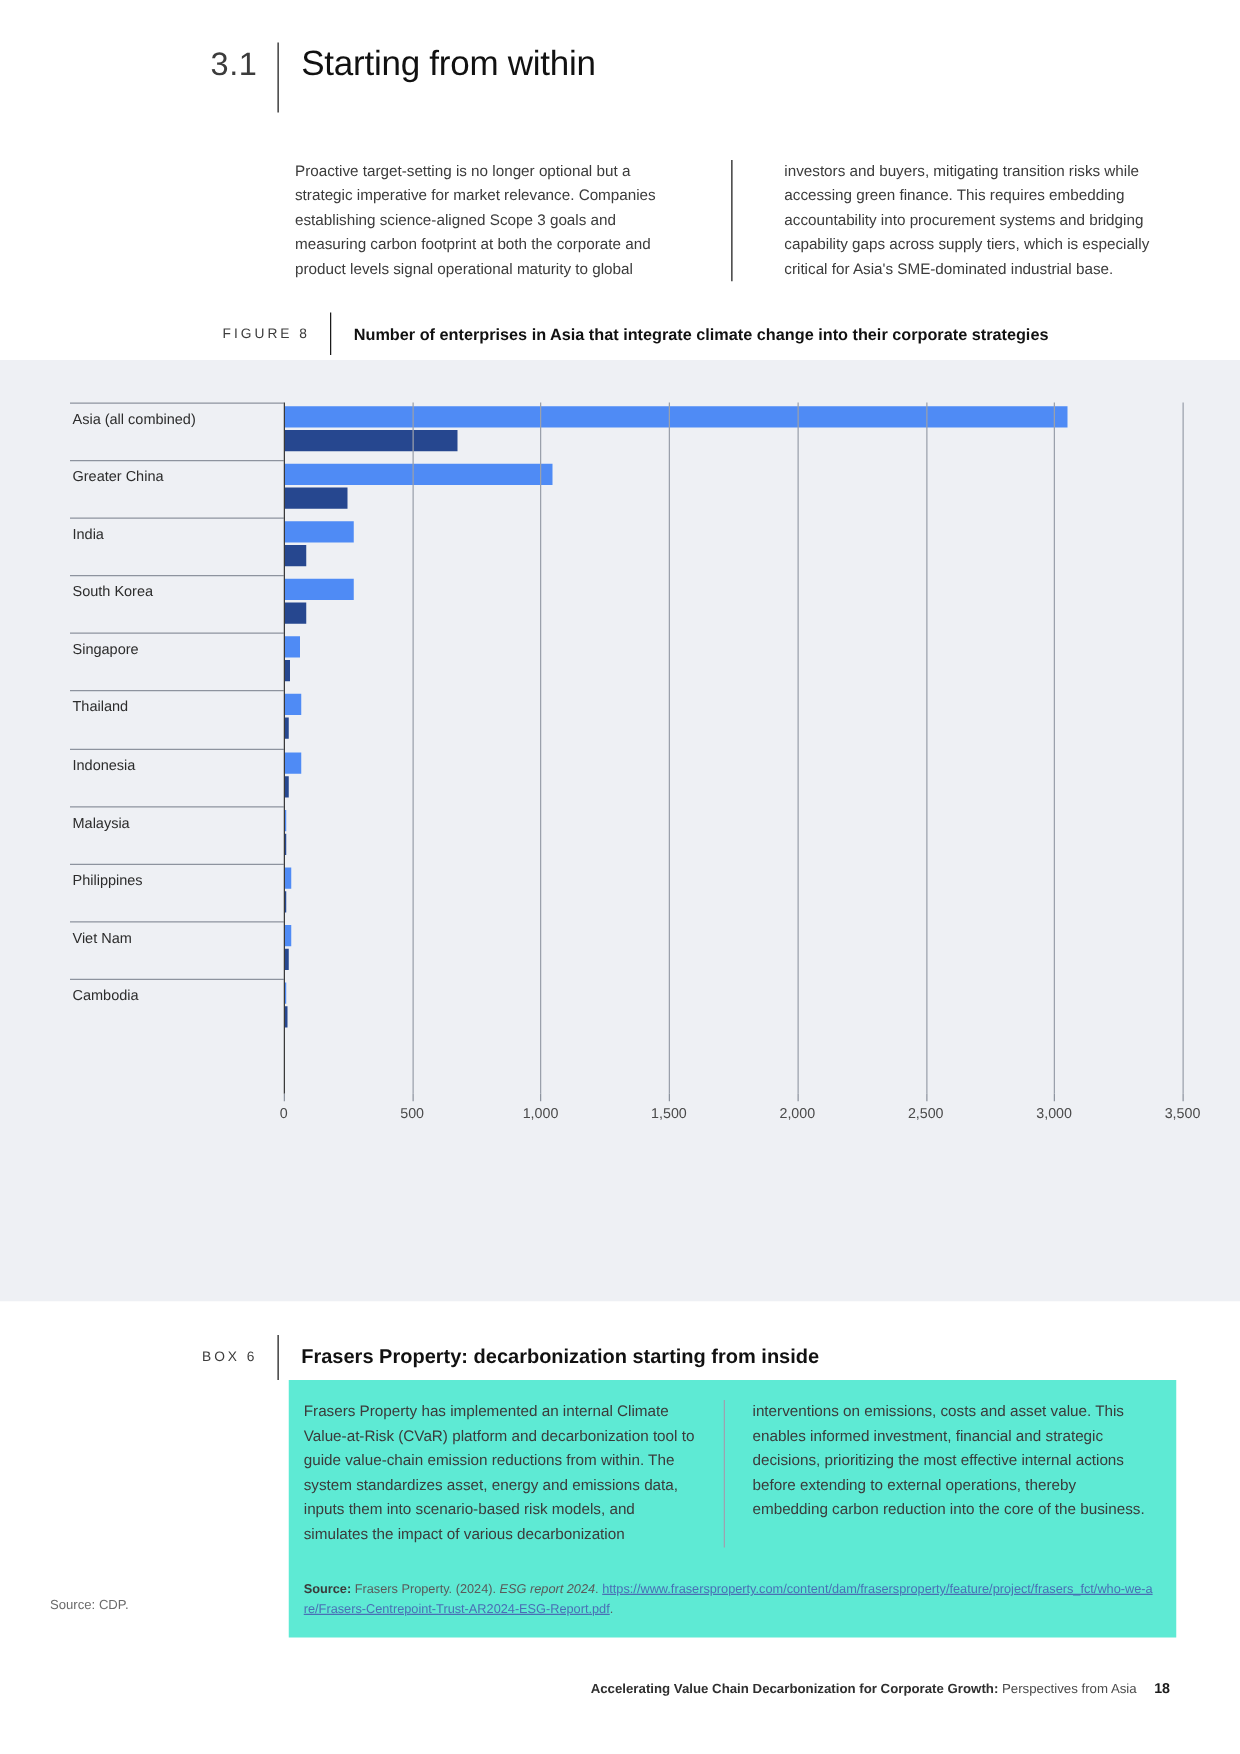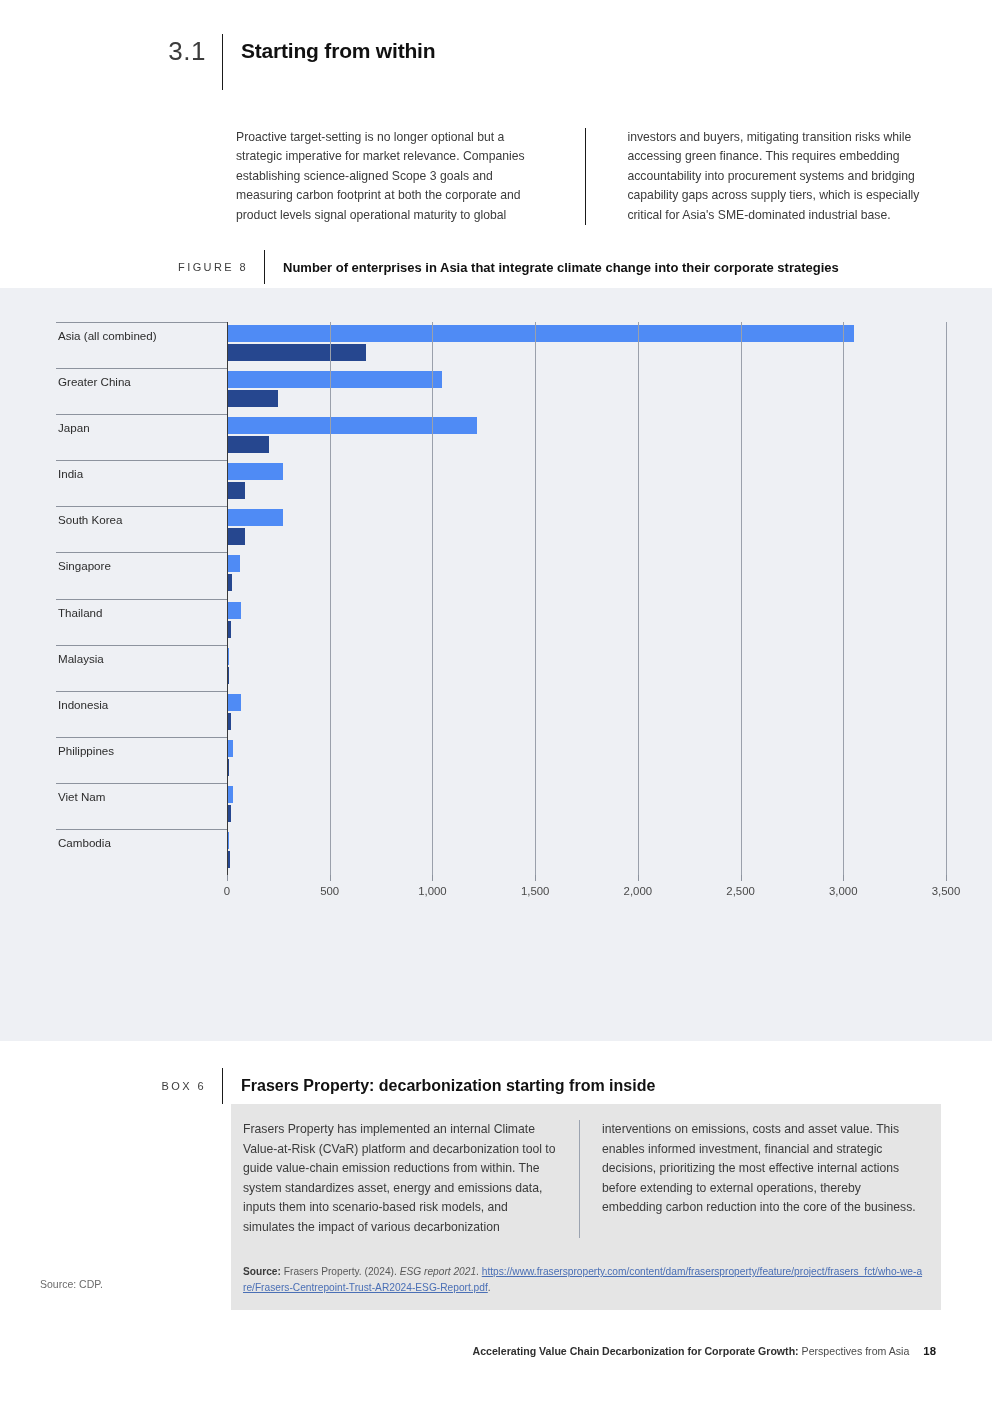--- a/index.html
+++ b/index.html
@@ -35,22 +35,22 @@
     letter-spacing: .5px;
     line-height: 34px;
   }
   .section-rule {
     width: 1px;
     background: #1a1a1a;
     height: 56px;
   }
   .section-title {
     padding-left: 18px;
-    font-size: 21px;
-    font-weight: bold;
+    font-size: 28px;
+    font-weight: normal;
     color: #111111;
     line-height: 34px;
     letter-spacing: -0.2px;
   }
 
   
   .intro {
     position: absolute;
     left: 236px; top: 128px;
     width: 700px;
@@ -266,21 +266,21 @@
     font-size: 16px;
     font-weight: bold;
     color: #111111;
   }
 
   .box-panel {
     position: absolute;
     left: 231px; top: 1104px;
     width: 710px;
     height: 206px;
-    background: #e5e5e5;
+    background: #5eead4;
   }
   .box-cols {
     position: absolute;
     left: 12px; top: 16px;
     width: 690px;
     display: flex;
   }
   .box-col {
     width: 336px;
     font-size: 12.2px;
@@ -357,28 +357,20 @@
         <div class="bar-row">
           <div class="row-sep"></div>
           <div class="cat-label">Greater China</div>
           <div class="bars">
             <div class="bar yes" style="width: 214.057px; background: rgb(79, 139, 245);"></div>
             <div class="bar no" style="width: 50.1246px; background: rgb(38, 71, 143);"></div>
           </div>
         </div>
         <div class="bar-row">
           <div class="row-sep"></div>
-          <div class="cat-label">Japan</div>
-          <div class="bars">
-            <div class="bar yes" style="width: 249.185px; background: rgb(79, 139, 245);"></div>
-            <div class="bar no" style="width: 40.8803px; background: rgb(38, 71, 143);"></div>
-          </div>
-        </div>
-        <div class="bar-row">
-          <div class="row-sep"></div>
           <div class="cat-label">India</div>
           <div class="bars">
             <div class="bar yes" style="width: 54.8494px; background: rgb(79, 139, 245);"></div>
             <div class="bar no" style="width: 16.6397px; background: rgb(38, 71, 143);"></div>
           </div>
         </div>
         <div class="bar-row">
           <div class="row-sep"></div>
           <div class="cat-label">South Korea</div>
           <div class="bars">
@@ -397,32 +389,32 @@
         <div class="bar-row">
           <div class="row-sep"></div>
           <div class="cat-label">Thailand</div>
           <div class="bars">
             <div class="bar yes" style="width: 12.5311px; background: rgb(79, 139, 245);"></div>
             <div class="bar no" style="width: 2.67057px; background: rgb(38, 71, 143);"></div>
           </div>
         </div>
         <div class="bar-row">
           <div class="row-sep"></div>
+          <div class="cat-label">Indonesia</div>
+          <div class="bars">
+            <div class="bar yes" style="width: 12.5311px; background: rgb(79, 139, 245);"></div>
+            <div class="bar no" style="width: 2.67057px; background: rgb(38, 71, 143);"></div>
+          </div>
+        </div>
+        <div class="bar-row">
+          <div class="row-sep"></div>
           <div class="cat-label">Malaysia</div>
           <div class="bars">
             <div class="bar yes" style="width: 1.2px; background: rgb(79, 139, 245);"></div>
             <div class="bar no" style="width: 1.2px; background: rgb(38, 71, 143);"></div>
-          </div>
-        </div>
-        <div class="bar-row">
-          <div class="row-sep"></div>
-          <div class="cat-label">Indonesia</div>
-          <div class="bars">
-            <div class="bar yes" style="width: 12.5311px; background: rgb(79, 139, 245);"></div>
-            <div class="bar no" style="width: 2.67057px; background: rgb(38, 71, 143);"></div>
           </div>
         </div>
         <div class="bar-row">
           <div class="row-sep"></div>
           <div class="cat-label">Philippines</div>
           <div class="bars">
             <div class="bar yes" style="width: 5.34114px; background: rgb(79, 139, 245);"></div>
             <div class="bar no" style="width: 1.438px; background: rgb(38, 71, 143);"></div>
           </div>
         </div>
@@ -493,19 +485,19 @@
   <div class="box-title">Frasers Property: decarbonization starting from inside</div>
 </div>
 
 <div class="box-panel">
   <div class="box-cols">
     <div class="box-col left">Frasers Property has implemented an internal Climate Value-at-Risk (CVaR) platform and decarbonization tool to guide value-chain emission reductions from within. The system standardizes asset, energy and emissions data, inputs them into scenario-based risk models, and simulates the impact of various decarbonization</div>
     <div class="box-divider"></div>
     <div class="box-col right">interventions on emissions, costs and asset value. This enables informed investment, financial and strategic decisions, prioritizing the most effective internal actions before extending to external operations, thereby embedding carbon reduction into the core of the business.</div>
   </div>
   <div class="box-source">
-    <span class="src-bold">Source:</span><span> Frasers Property. (2024). </span><span class="src-italic">ESG report 2021</span><span>. </span><span class="src-link">https://www.frasersproperty.com/content/dam/frasersproperty/feature/project/frasers_fct/who-we-are/Frasers-Centrepoint-Trust-AR2024-ESG-Report.pdf</span><span>.</span>
+    <span class="src-bold">Source:</span><span> Frasers Property. (2024). </span><span class="src-italic">ESG report 2024</span><span>. </span><span class="src-link">https://www.frasersproperty.com/content/dam/frasersproperty/feature/project/frasers_fct/who-we-are/Frasers-Centrepoint-Trust-AR2024-ESG-Report.pdf</span><span>.</span>
   </div>
 </div>
 
 <div class="footer">
   <span class="f-bold">Accelerating Value Chain Decarbonization for Corporate Growth:</span><span> Perspectives from Asia</span><span class="f-page">18</span>
 </div>
 
 </body></html>

